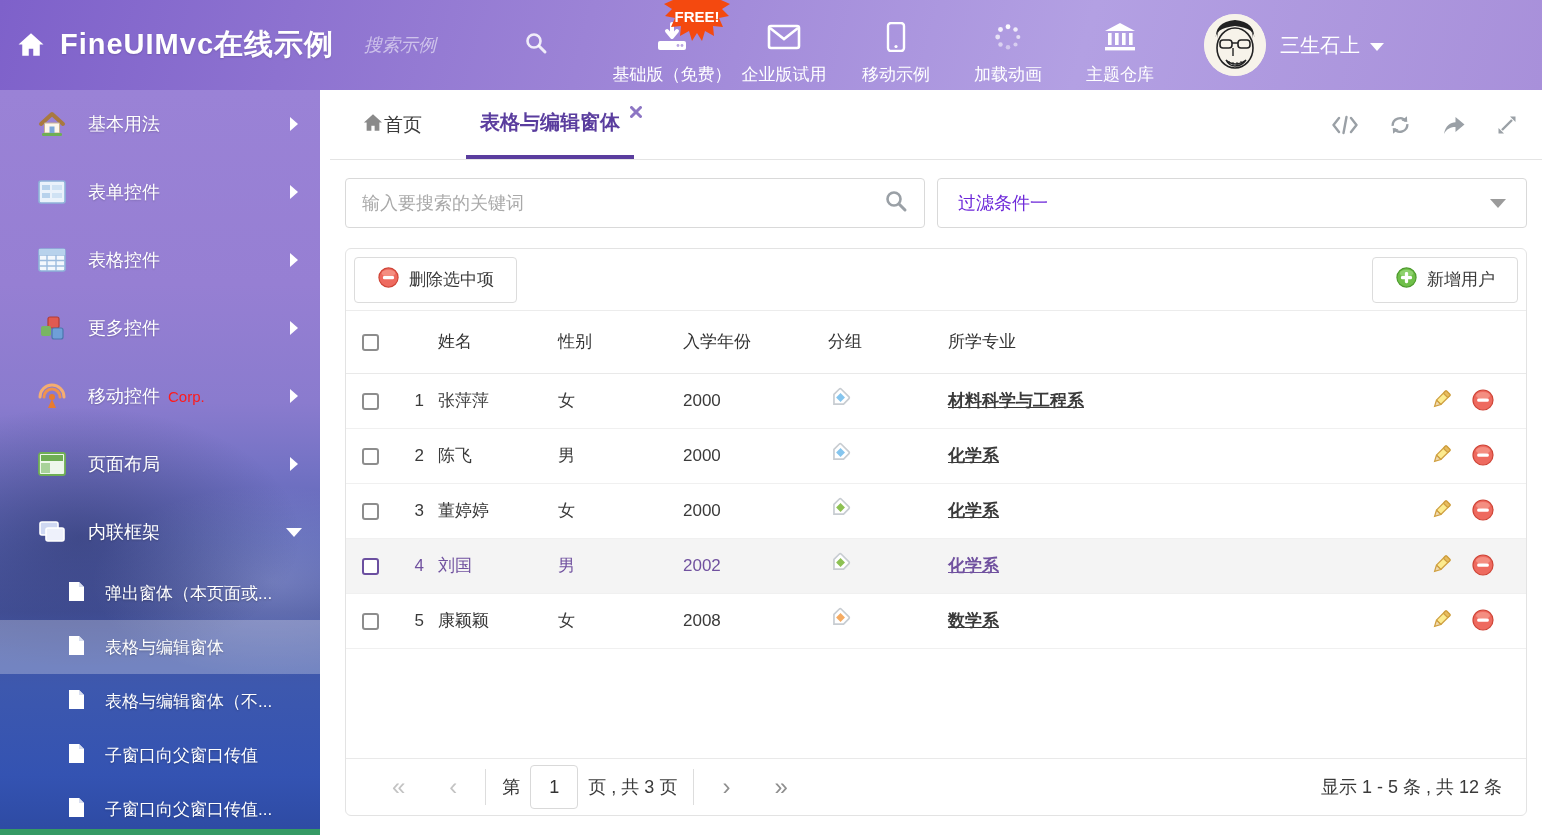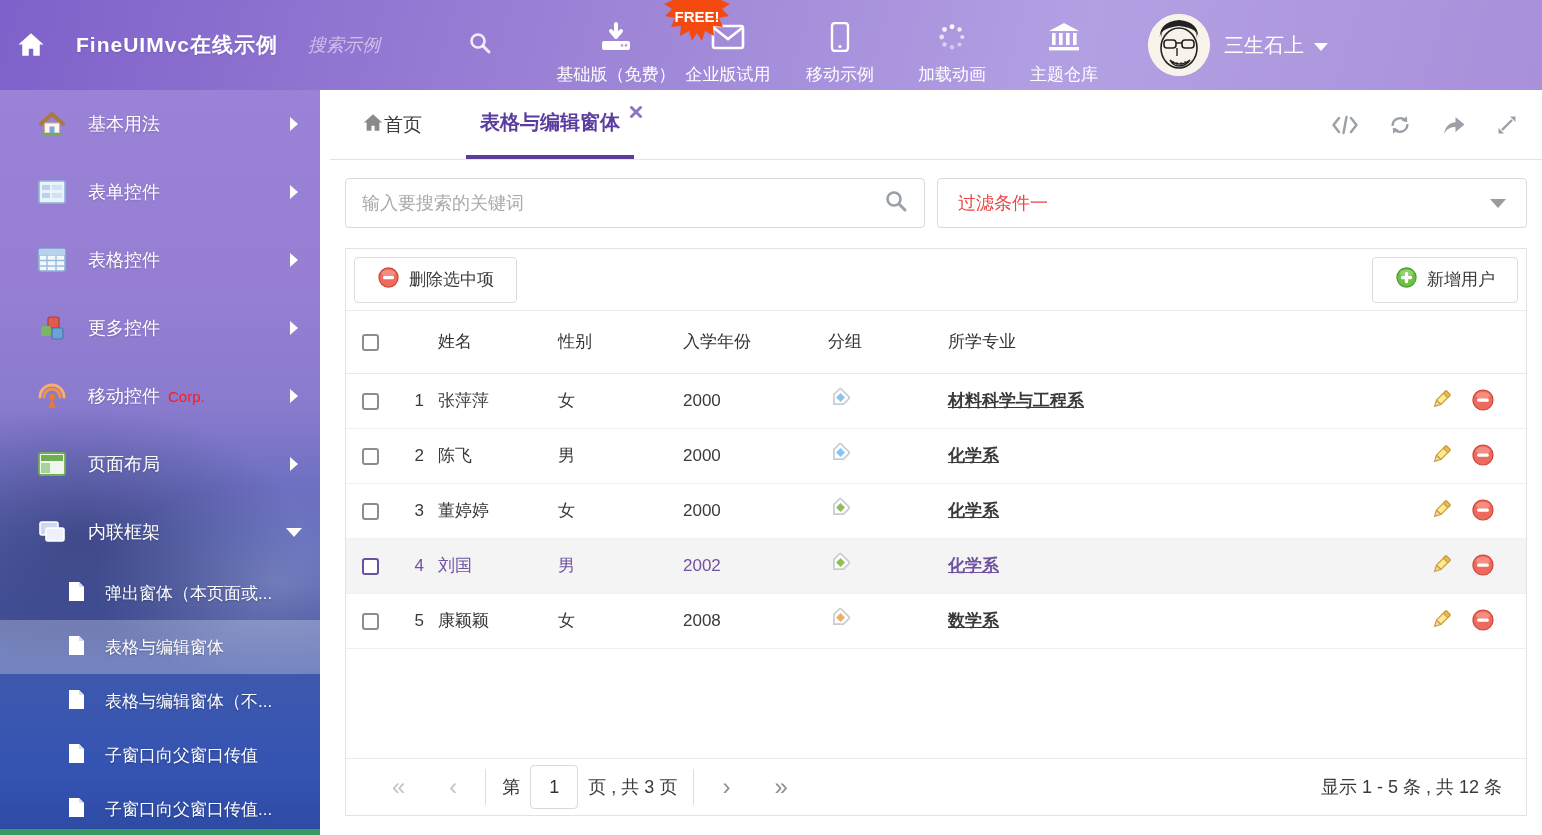--- a/index.html
+++ b/index.html
@@ -5,21 +5,21 @@
   * { margin:0; padding:0; box-sizing:border-box; }
   html,body { width:1542px; height:835px; overflow:hidden; }
   body { font-family:"Liberation Sans","DejaVu Sans",sans-serif; background:#fff; position:relative; }
   .stage { position:absolute; inset:0; width:1542px; height:835px; }
 
   
   .header { position:absolute; left:0; top:0; width:1542px; height:90px;
     background:linear-gradient(105deg,#7e61ca 0%,#9c83d6 38%,#b3a0e3 70%,#a890da 100%);
     display:flex; align-items:center; color:#fff; z-index:5; }
   .home-btn { margin-left:16px; display:flex; align-items:center; cursor:pointer; }
-  .app-title { font-size:21px; font-weight:bold; margin-left:30px; letter-spacing:1px; text-shadow:0 1px 2px rgba(0,0,0,.15); }
+  .app-title { font-size:29px; font-weight:bold; margin-left:14px; letter-spacing:1px; text-shadow:0 1px 2px rgba(0,0,0,.15); }
   .hdr-search { display:flex; align-items:center; margin-left:30px; width:200px; }
   .hdr-search input { background:transparent; border:none; outline:none; color:#fff; font-size:18px; width:160px; font-family:inherit;font-style:italic; }
   .hdr-search input::placeholder { color:rgba(255,255,255,.55); }
   .hdr-nav { display:flex; align-items:flex-start; margin-left:52px; }
   .hdr-nav-item { width:112px; display:flex; flex-direction:column; align-items:center; gap:7px; padding-top:18px; cursor:pointer; position:relative; }
   .hdr-nav-item .lbl { font-size:17px; white-space:nowrap; }
   .free-badge { position:absolute; left:660px; top:-14px; width:74px; height:70px; z-index:6; }
   .free-badge .txt { position:absolute; left:0; top:22px; width:74px; text-align:center; color:#fff; font-weight:bold; font-size:15px; }
   .user-area { display:flex; align-items:center; margin-left:28px; cursor:pointer; }
   .avatar { width:62px; height:62px; border-radius:50%; background:#f7f3ea; overflow:hidden; flex:0 0 auto; }
@@ -54,24 +54,24 @@
   .tab-close { position:absolute; right:-8px; top:14px; cursor:pointer; }
   .tab-tools { position:absolute; right:24px; top:0; height:70px; display:flex; align-items:center; gap:30px; }
   .tool-ic { cursor:pointer; display:flex; }
 
   .content { padding:18px 15px 0 15px; }
   .filter-row { display:flex; gap:12px; }
   .kw-box { width:580px; height:50px; border:1px solid #d9d9d9; border-radius:4px; display:flex; align-items:center; padding:0 16px; }
   .kw-box input { flex:1; border:none; outline:none; font-size:18px; color:#444; font-family:inherit; }
   .kw-box input::placeholder { color:#a9a9a9; }
   .dd-box { flex:1; height:50px; border:1px solid #d9d9d9; border-radius:4px; display:flex; align-items:center; padding:0 20px; cursor:pointer; }
-  .dd-box .val { flex:1; font-size:18px; color:#ef4444; }
+  .dd-box .val { flex:1; font-size:18px; color:#6d28d9; }
   .caret-down-g { width:0; height:0; border-left:8px solid transparent; border-right:8px solid transparent; border-top:9px solid #9b9b9b; }
 
-  .panel { margin-top:20px; border:1px solid #e3e3e3; border-radius:0; height:568px; display:flex; flex-direction:column; }
+  .panel { margin-top:20px; border:1px solid #e3e3e3; border-radius:6px; height:568px; display:flex; flex-direction:column; }
   .toolbar { height:62px; border-bottom:1px solid #ececec; display:flex; align-items:center; padding:0 8px; justify-content:space-between; }
   .btn { height:46px; border:1px solid #dcdcdc; border-radius:4px; background:#fff; display:flex; align-items:center; gap:9px; padding:0 22px; font-size:17px; color:#3a3a3a; cursor:pointer; }
 
   table.grid { width:100%; border-collapse:collapse; table-layout:fixed; }
   .grid th { font-weight:normal; text-align:left; font-size:17px; color:#333; height:62px; border-bottom:1px solid #e9e9e9; }
   .grid td { height:55px; font-size:17px; color:#3a3a3a; border-bottom:1px solid #f0f0f0; }
   .col-cb{width:52px;} .col-num{width:40px;} .col-name{width:120px;} .col-sex{width:125px;}
   .col-year{width:145px;} .col-grp{width:120px;} .col-major{width:auto;} .col-act{width:118px;}
   .cell-cb { padding-left:16px; }
   .cell-num { text-align:right; padding-right:14px; }

